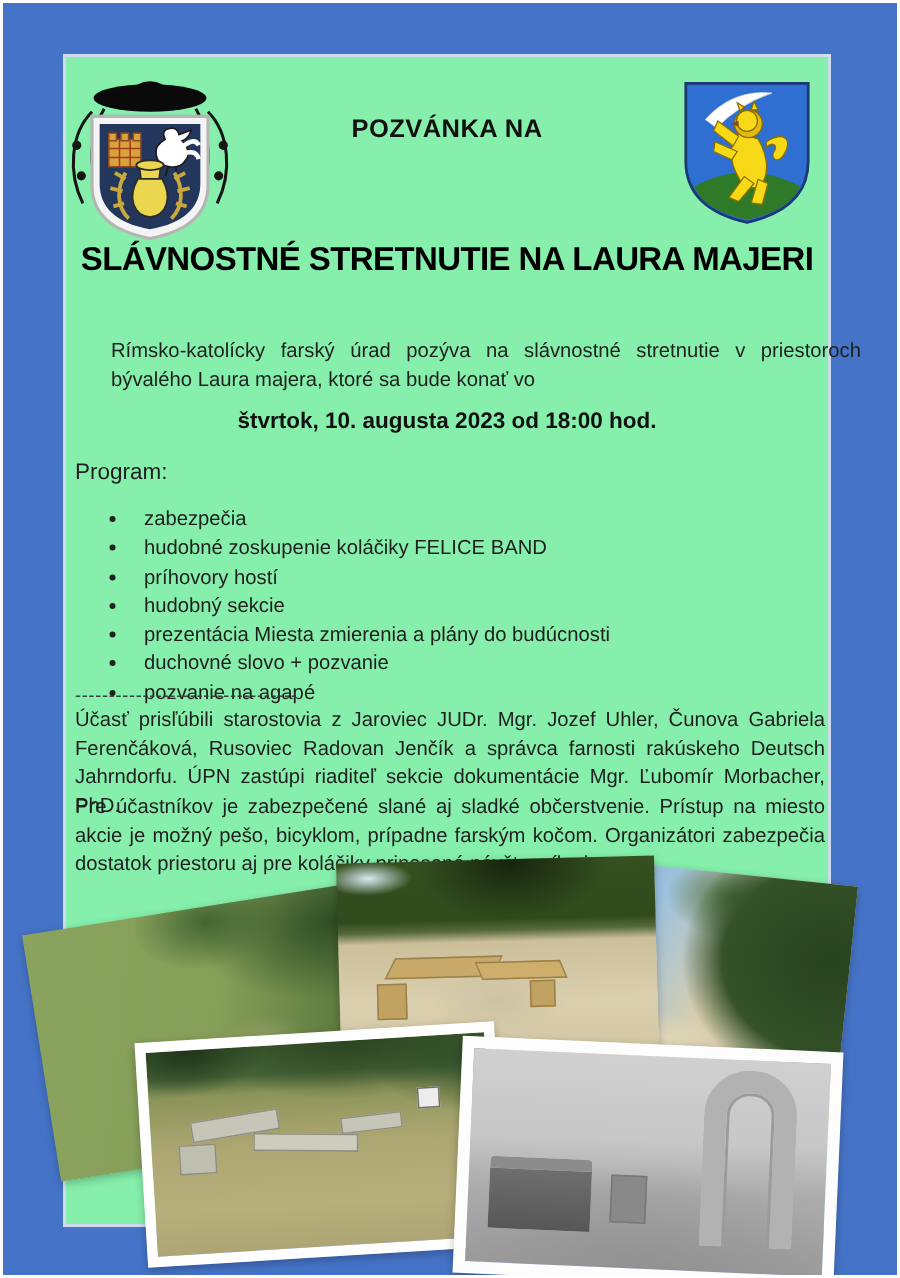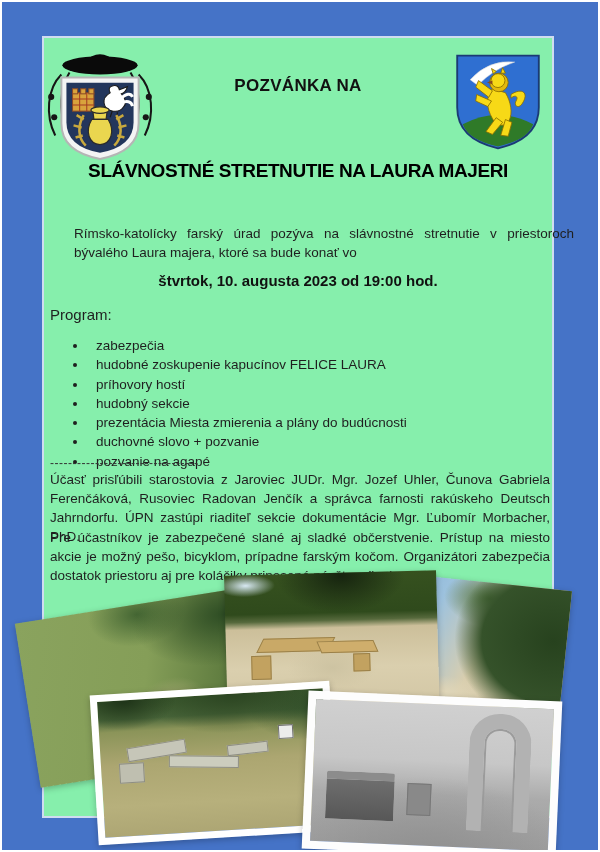--- a/index.html
+++ b/index.html
@@ -15,21 +15,21 @@
   }
   .kicker{
     position:absolute;left:0;top:38px;width:100%;text-align:center;
     font-size:17px;font-weight:bold;letter-spacing:.3px;color:#111;
   }
   .crest{position:absolute;}
   .crest-left{left:-6px;top:6px;width:124px;height:118px;}
   .crest-right{left:404px;top:12px;width:100px;height:102px;}
   .title{
     position:absolute;left:0;top:122px;width:100%;margin:0;text-align:center;
-    font-size:19px;font-weight:bold;letter-spacing:-.4px;white-space:nowrap;color:#000;
+    font-size:22px;font-weight:bold;letter-spacing:-.4px;white-space:nowrap;color:#000;
   }
   .bodytext{font-size:13.5px;line-height:19px;text-align:justify;margin:0;}
   .intro{position:absolute;left:6px;top:186px;width:500px;margin-left:24px;}
   .datetime{
     position:absolute;left:0;top:234px;width:100%;margin:0;text-align:center;
     font-size:15px;font-weight:bold;color:#111;
   }
   .program-label{position:absolute;left:6px;top:268px;margin:0;font-size:15px;}
   .program{
     position:absolute;left:26px;top:298px;margin:0;padding:0 0 0 18px;
@@ -169,27 +169,27 @@
         <path d="M43,55 L27,48 L26,55 L39,61 Z"></path>
         <path d="M48,73 L37,88 L44,91 L55,78 Z"></path>
         <path d="M58,75 L53,92 L61,93 L65,78 Z"></path>
       </g>
     </svg>
 
     <h1 class="title">SLÁVNOSTNÉ STRETNUTIE NA LAURA MAJERI</h1>
 
     <p class="bodytext intro">Rímsko-katolícky farský úrad pozýva na slávnostné stretnutie v priestoroch bývalého Laura majera, ktoré sa bude konať vo</p>
 
-    <p class="datetime">štvrtok, 10. augusta 2023 od 19:00 hod.</p>
+    <p class="datetime">štvrtok, 10. augusta 2023 od 18:00 hod.</p>
 
     <p class="program-label">Program:</p>
 
     <ul class="program">
         <li>zabezpečia</li>
-        <li>hudobné zoskupenie kapucínov FELICE LAURA</li>
+        <li>hudobné zoskupenie koláčiky FELICE BAND</li>
         <li>príhovory hostí</li>
         <li>hudobný sekcie</li>
         <li>prezentácia Miesta zmierenia a plány do budúcnosti</li>
         <li>duchovné slovo + pozvanie</li>
         <li>pozvanie na agapé</li>
       </ul>
 
     <div class="divider">---------------------------------</div>
 
     <p class="bodytext guests">Účasť prisľúbili starostovia z Jaroviec JUDr. Mgr. Jozef Uhler, Čunova Gabriela Ferenčáková, Rusoviec Radovan Jenčík a správca farnosti rakúskeho Deutsch Jahrndorfu. ÚPN zastúpi riaditeľ sekcie dokumentácie Mgr. Ľubomír Morbacher, PhD.</p>

